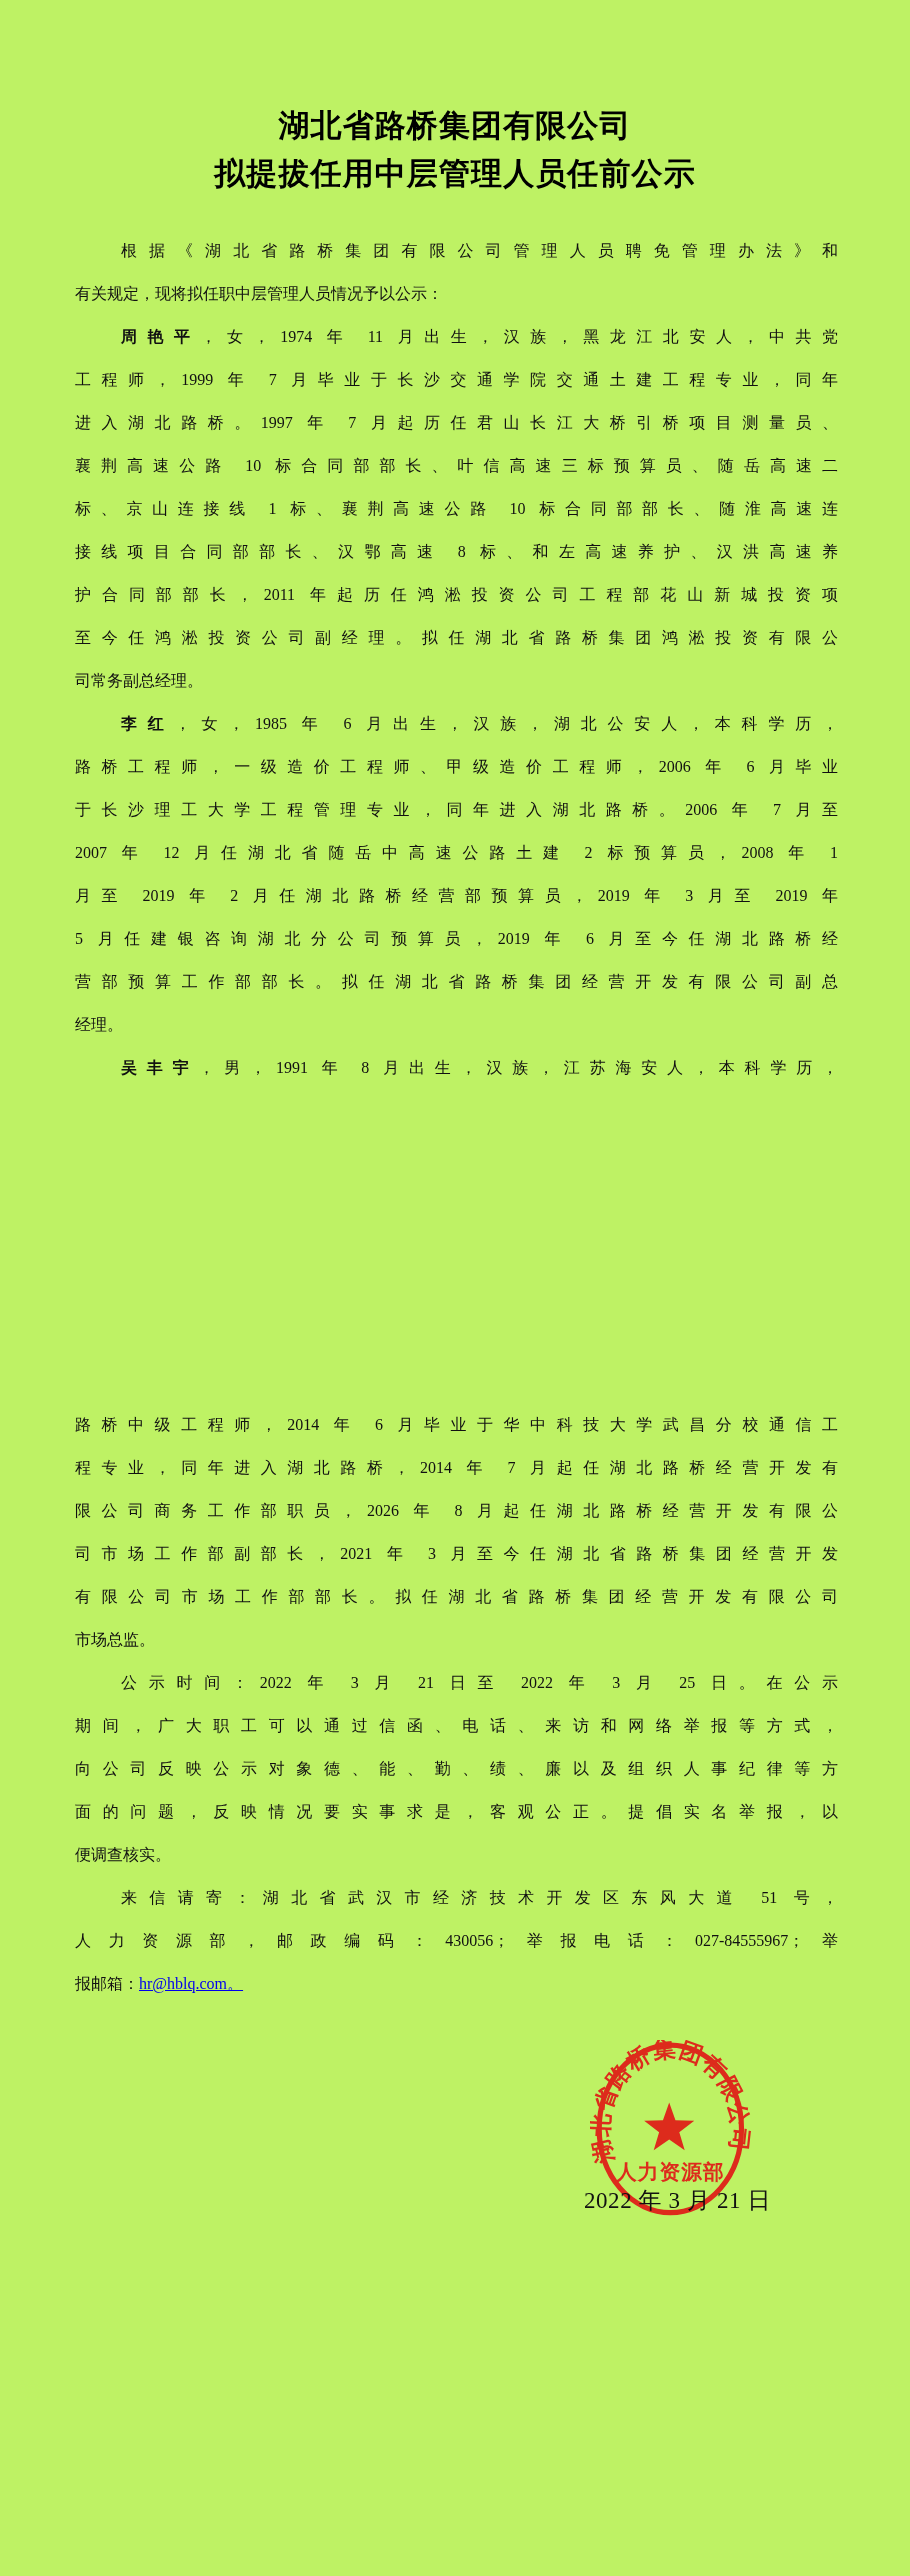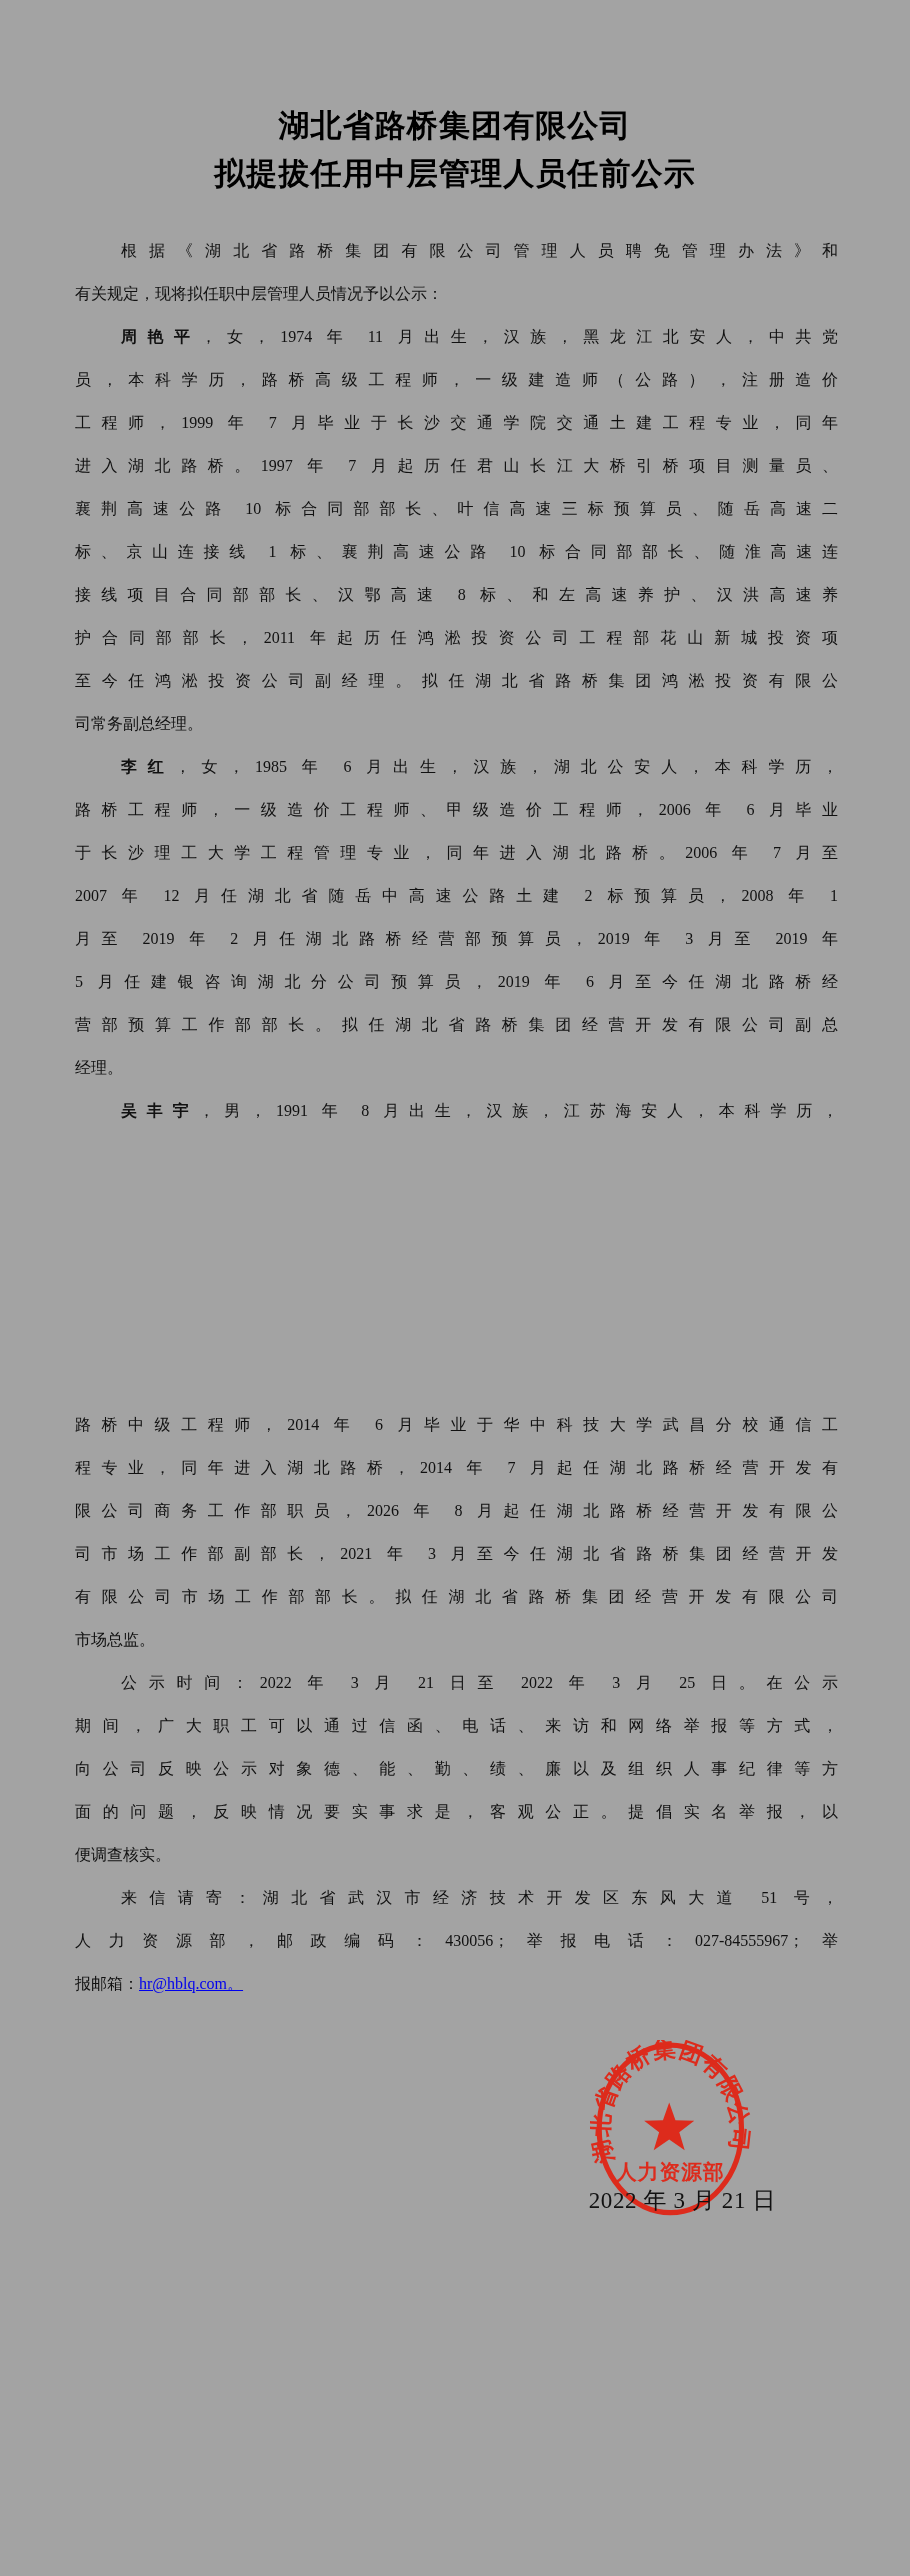--- a/index.html
+++ b/index.html
@@ -1,20 +1,20 @@
 <!DOCTYPE html>
 <html style="--link-blue: #0000ee;font-size:9.2px"><head>
 <meta charset="utf-8">
 <style>
   html,body { margin:0; padding:0; background:#ffffff; }
   #doc {
     position:relative;
     width:910px;
     height:2576px;
-    background:#a3a3a3;
+    background:#bef264;
     overflow:hidden;
     font-family:"Liberation Serif","DejaVu Serif",serif;
     color:#111111;
   }
   .doc-title {
     position:absolute;
     top:102px; left:0; width:910px;
     text-align:center;
     font-weight:bold;
     font-size:31px;
@@ -48,42 +48,41 @@
   }
   #seal {
     position:absolute;
     left:590px; top:2040px;
     width:163px; height:179px;
   }
   #publish-date {
     position:absolute;
     left:579px; top:2187px;
     width:197px;
-    text-align:right;
+    text-align:center;
     font-size:23px;
     line-height:27.5px;
     color:#111111;
     letter-spacing:0.6px;
   }
 </style>
 </head>
 <body>
 
 <div id="doc">
 
   <div class="doc-title">
     <div>湖北省路桥集团有限公司</div>
     <div>拟提拔任用中层管理人员任前公示</div>
   </div>
 
   <div class="text-block" id="page-block-1">
       <div class="line indent">根据《湖北省路桥集团有限公司管理人员聘免管理办法》和</div>
       <div class="line end">有关规定，现将拟任职中层管理人员情况予以公示：</div>
       <div class="line indent"><b>周艳平</b>，女，1974 年 11 月出生，汉族，黑龙江北安人，中共党</div>
-      <div class="line">员，本科学历，路桥高级工程师，一级建造师（公路），注册造价</div>
       <div class="line">工程师，1999 年 7 月毕业于长沙交通学院交通土建工程专业，同年</div>
       <div class="line">进入湖北路桥。1997 年 7 月起历任君山长江大桥引桥项目测量员、</div>
       <div class="line">襄荆高速公路 10 标合同部部长、叶信高速三标预算员、随岳高速二</div>
       <div class="line">标、京山连接线 1 标、襄荆高速公路 10 标合同部部长、随淮高速连</div>
       <div class="line">接线项目合同部部长、汉鄂高速 8 标、和左高速养护、汉洪高速养</div>
       <div class="line">护合同部部长，2011 年起历任鸿淞投资公司工程部花山新城投资项</div>
       <div class="line">至今任鸿淞投资公司副经理。拟任湖北省路桥集团鸿淞投资有限公</div>
       <div class="line end">司常务副总经理。</div>
       <div class="line indent"><b>李红</b>，女，1985 年 6 月出生，汉族，湖北公安人，本科学历，</div>
       <div class="line">路桥工程师，一级造价工程师、甲级造价工程师，2006 年 6 月毕业</div>

